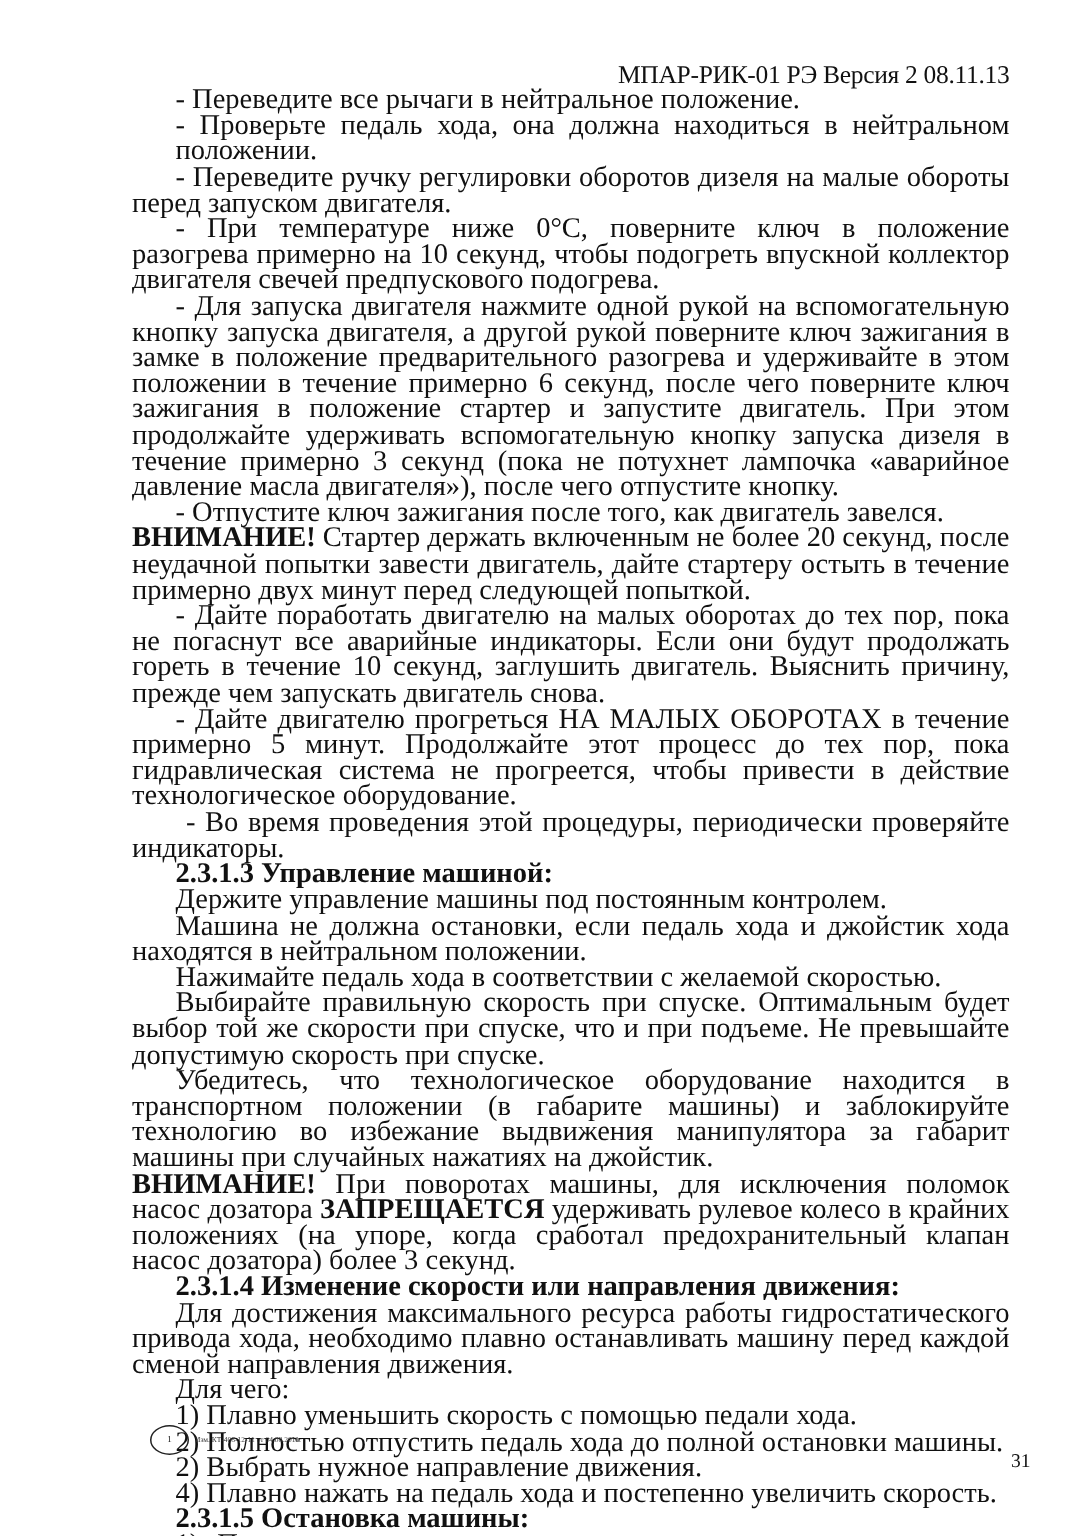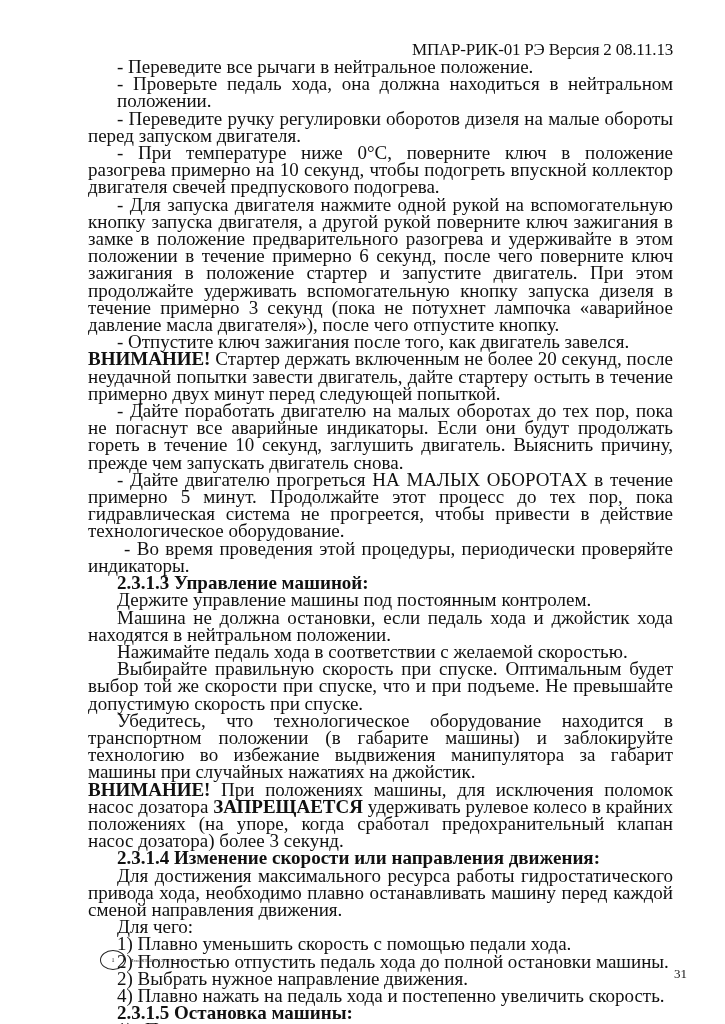--- a/index.html
+++ b/index.html
@@ -36,21 +36,21 @@
     <p class="warn"><b>ВНИМАНИЕ!</b><span> Стартер держать включенным не более 20 секунд, после неудачной попытки завести двигатель, дайте стартеру остыть в течение примерно двух минут перед следующей попыткой.</span></p>
     <p class="ind1">- Дайте поработать двигателю на малых оборотах до тех пор, пока не погаснут все аварийные индикаторы. Если они будут продолжать гореть в течение 10 секунд, заглушить двигатель. Выяснить причину, прежде чем запускать двигатель снова.</p>
     <p class="ind1">- Дайте двигателю прогреться НА МАЛЫХ ОБОРОТАХ в течение примерно 5 минут. Продолжайте этот процесс до тех пор, пока гидравлическая система не прогреется, чтобы привести в действие технологическое оборудование.</p>
     <p class="ind2">- Во время проведения этой процедуры, периодически проверяйте индикаторы.</p>
     <p class="head">2.3.1.3 Управление машиной:</p>
     <p class="ind0">Держите управление машины под постоянным контролем.</p>
     <p class="ind0">Машина не должна остановки, если педаль хода и джойстик хода находятся в нейтральном положении.</p>
     <p class="ind0">Нажимайте педаль хода в соответствии с желаемой скоростью.</p>
     <p class="ind0">Выбирайте правильную скорость при спуске. Оптимальным будет выбор той же скорости при спуске, что и при подъеме. Не превышайте допустимую скорость при спуске.</p>
     <p class="ind0">Убедитесь, что технологическое оборудование находится в транспортном положении (в габарите машины) и заблокируйте технологию во избежание выдвижения манипулятора за габарит машины при случайных нажатиях на джойстик.</p>
-    <p class="warn"><b>ВНИМАНИЕ!</b><span> При положениях машины, для исключения поломок насос дозатора </span><b>ЗАПРЕЩАЕТСЯ</b><span> удерживать рулевое колесо в крайних положениях (на упоре, когда сработал предохранительный клапан насос дозатора) более 3 секунд.</span></p>
+    <p class="warn"><b>ВНИМАНИЕ!</b><span> При поворотах машины, для исключения поломок насос дозатора </span><b>ЗАПРЕЩАЕТСЯ</b><span> удерживать рулевое колесо в крайних положениях (на упоре, когда сработал предохранительный клапан насос дозатора) более 3 секунд.</span></p>
     <p class="head">2.3.1.4  Изменение скорости или направления движения:</p>
     <p class="ind0">Для достижения максимального ресурса работы гидростатического привода хода, необходимо плавно останавливать машину перед каждой сменой направления движения.</p>
     <p class="list">Для чего:</p>
     <p class="list">1) Плавно уменьшить скорость с помощью педали хода.</p>
     <p class="list">2) Полностью отпустить педаль хода до полной остановки машины.</p>
     <p class="list">2) Выбрать нужное направление движения.</p>
     <p class="list">4) Плавно нажать на педаль хода и постепенно увеличить скорость.</p>
     <p class="head">2.3.1.5 Остановка машины:</p>
     <p class="list">1) Плавно уменьшить скорость движения машины с помощью педали хода.</p>
   </div>

